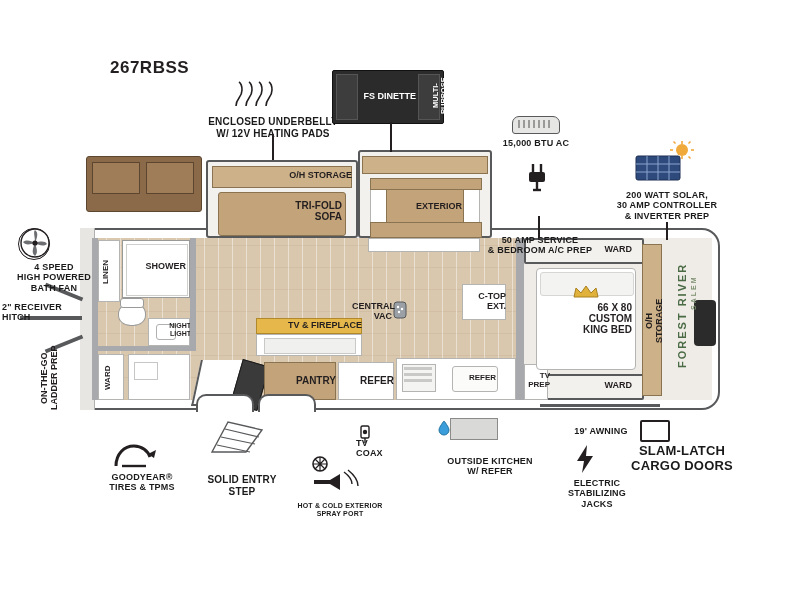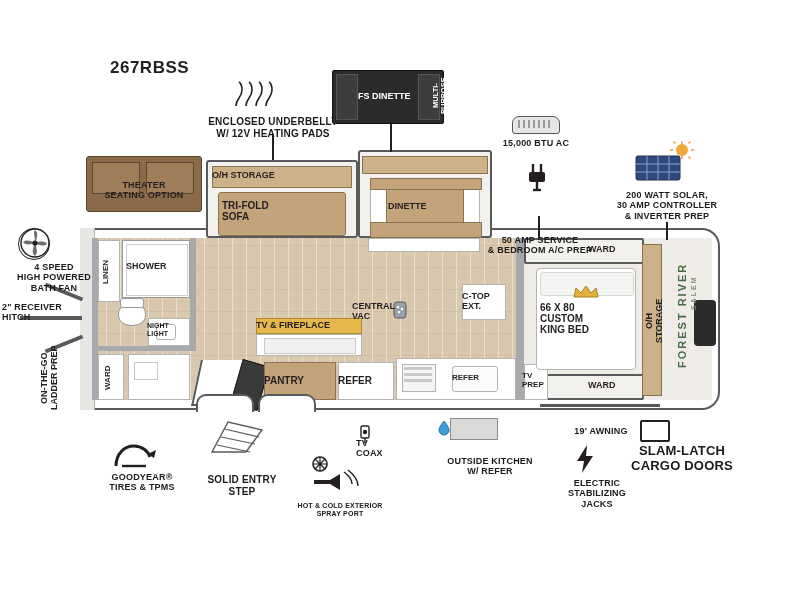--- a/index.html
+++ b/index.html
@@ -47,21 +47,21 @@
   .floor2{
     position:absolute;left:524px;top:238px;width:188px;height:162px;
     background:#efece7;
   }
   .wall{position:absolute;background:#a7a9ac;}
   .furn{position:absolute;box-sizing:border-box;}
   .tan{background:#c3a379;border:1px solid #8a7350;}
   .tan2{background:#cdb188;border:1px solid #8a7350;}
   .white{background:#fff;border:1px solid #b4b4b2;}
   .txt{
-    position:absolute;text-align:left;font-weight:bold;color:#231f20;
+    position:absolute;text-align:right;font-weight:bold;color:#231f20;
     line-height:1.1;white-space:pre-line;
   }
   .vtxt{
     position:absolute;font-weight:bold;color:#231f20;
     writing-mode:vertical-rl; transform:rotate(180deg);
     text-align:center;line-height:1.1;white-space:pre-line;
   }
   .leader{position:absolute;background:#231f20;}
   
   .ico{position:absolute;}
@@ -130,21 +130,21 @@
   <div class="furn tan2" style="left:212px;top:166px;width:140px;height:22px;"></div>
   <div class="txt" style="left:212px;top:171px;width:140px;font-size:9px;">O/H STORAGE</div>
   <div class="furn tan" style="left:218px;top:192px;width:128px;height:44px;border-radius:3px;"></div>
   <div class="txt" style="left:222px;top:200px;width:120px;font-size:10px;">TRI-FOLD
 SOFA</div>
 
   <div class="slide" style="left:358px;top:150px;width:134px;height:88px;border-radius:3px;"></div>
   <div class="furn tan2" style="left:362px;top:156px;width:126px;height:18px;"></div>
   <div class="furn white" style="left:370px;top:178px;width:110px;height:58px;"></div>
   <div class="furn tan" style="left:386px;top:186px;width:78px;height:44px;border-radius:2px;"></div>
-  <div class="txt" style="left:388px;top:202px;width:74px;font-size:9px;">DINETTE</div>
+  <div class="txt" style="left:388px;top:202px;width:74px;font-size:9px;">EXTERIOR</div>
   <div style="position:absolute;left:370px;top:178px;width:110px;height:10px;background:#c3a379;border:1px solid #8a7350;"></div>
   <div style="position:absolute;left:370px;top:222px;width:110px;height:14px;background:#c3a379;border:1px solid #8a7350;"></div>
 
   <div class="furn white" style="left:368px;top:238px;width:112px;height:14px;"></div>
 
   <div class="furn" style="left:256px;top:318px;width:106px;height:16px;background:#e6b84c;border:1px solid #b08a2a;"></div>
   <div class="txt" style="left:256px;top:321px;width:106px;font-size:9px;color:#231f20;">TV &amp; FIREPLACE</div>
   <div class="furn white" style="left:256px;top:334px;width:106px;height:22px;"></div>
   <div style="position:absolute;left:264px;top:338px;width:90px;height:14px;background:#f0f0ee;border:1px solid #c9c9c7;"></div>
 
@@ -294,22 +294,20 @@
     </svg>
   </div>
   <div class="lbl" style="left:604px;top:190px;width:126px;font-size:9px;">200 WATT SOLAR,
 30 AMP CONTROLLER
 &amp; INVERTER PREP</div>
   <div class="leader" style="left:666px;top:222px;width:1.5px;height:18px;"></div>
 
   <div style="position:absolute;left:86px;top:156px;width:114px;height:54px;background:#8b6a4a;border:1px solid #5d4630;border-radius:3px;"></div>
   <div style="position:absolute;left:92px;top:162px;width:46px;height:30px;background:#9f7d59;border:1px solid #5d4630;"></div>
   <div style="position:absolute;left:146px;top:162px;width:46px;height:30px;background:#9f7d59;border:1px solid #5d4630;"></div>
-  <div class="lbl" style="left:96px;top:180px;width:96px;font-size:9px;color:#231f20;">THEATER
-SEATING OPTION</div>
 
   <div class="ico" style="left:20px;top:228px;">
     <svg width="30" height="30" viewBox="0 0 30 30">
       <circle cx="15" cy="15" r="14" fill="#ffffff" stroke="#231f20" stroke-width="1.4"></circle>
       <g fill="#6d6e71">
         <path d="M15 15 C15 8 13 4 15 2 C19 5 17 10 15 15 Z"></path>
         <path d="M15 15 C21 13 25 13 27 16 C23 19 19 17 15 15 Z"></path>
         <path d="M15 15 C17 21 18 25 15 28 C11 25 13 20 15 15 Z"></path>
         <path d="M15 15 C9 17 5 17 3 14 C7 11 11 13 15 15 Z"></path>
       </g>

